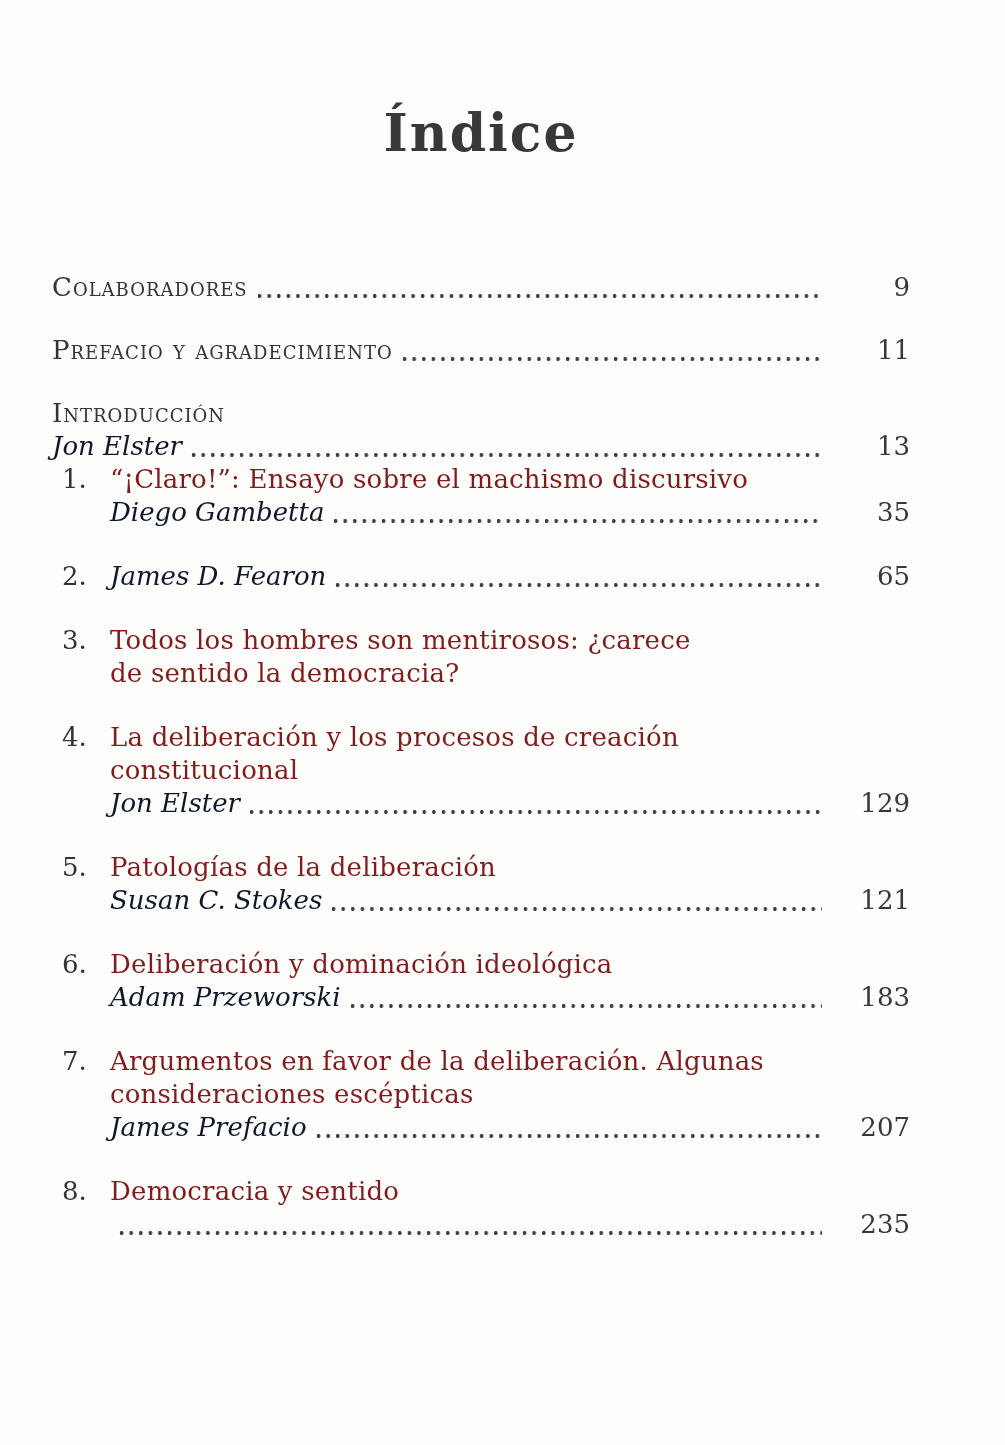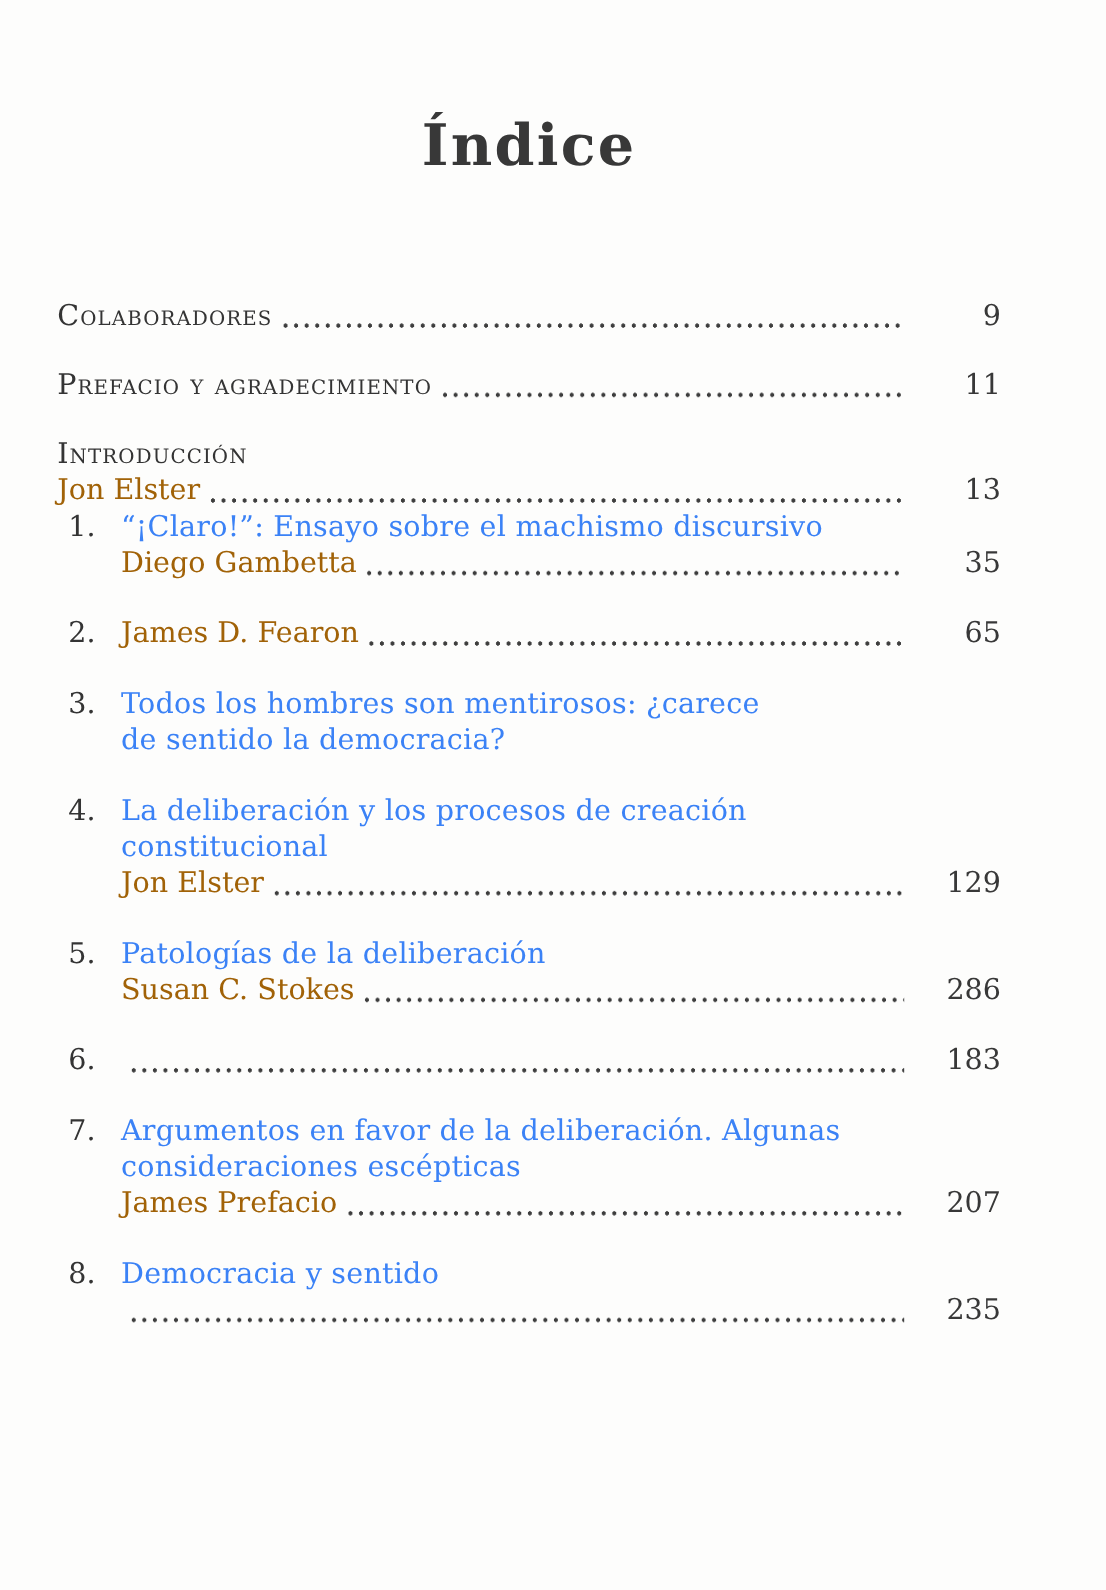--- a/index.html
+++ b/index.html
@@ -40,21 +40,22 @@
     align-items: baseline;
     font-size: 26px;
     line-height: 33px;
   }
   .sc {
     font-variant: small-caps;
     letter-spacing: 1px;
     color: #343434;
   }
   .author {
-    color: #a16207;
+    font-style: italic;
+    color: #0f172a;
   }
   .leader {
     flex: 1 1 auto;
     align-self: flex-end;
     height: 6px;
     margin: 0 8px 5px 9px;
     background-image: radial-gradient(circle at 2.5px 3px, #3d3d3d 1.7px, rgba(255,255,255,0) 2.1px);
     background-size: 9.6px 6px;
     background-repeat: repeat-x;
   }
@@ -79,21 +80,21 @@
     margin-left: 10px;
     font-size: 26px;
     line-height: 33px;
     color: #343434;
   }
   .chapter .body { flex: 1 1 auto; min-width: 0; }
   .chapter-title {
     font-size: 26px;
     line-height: 33px;
     white-space: pre-line;
-    color: #3b82f6;
+    color: #7f1d1d;
     letter-spacing: 0.2px;
   }
 </style>
 </head>
 <body>
 
 <div class="page">
 
   <h1 class="doc-title">Índice</h1>
 
@@ -164,29 +165,31 @@
       </div>
     </div>
 
     <div class="chapter">
       <div class="num">5.</div>
       <div class="body">
         <div class="chapter-title">Patologías de la deliberación</div>
         <div class="row">
           <span class="author">Susan C. Stokes</span>
           <span class="leader"></span>
-          <span class="pg">286</span>
+          <span class="pg">121</span>
         </div>
       </div>
     </div>
 
     <div class="chapter">
       <div class="num">6.</div>
       <div class="body">
-        <div class="row">
+        <div class="chapter-title">Deliberación y dominación ideológica</div>
+        <div class="row">
+          <span class="author">Adam Przeworski</span>
           <span class="leader"></span>
           <span class="pg">183</span>
         </div>
       </div>
     </div>
 
     <div class="chapter">
       <div class="num">7.</div>
       <div class="body">
         <div class="chapter-title">Argumentos en favor de la deliberación. Algunas

